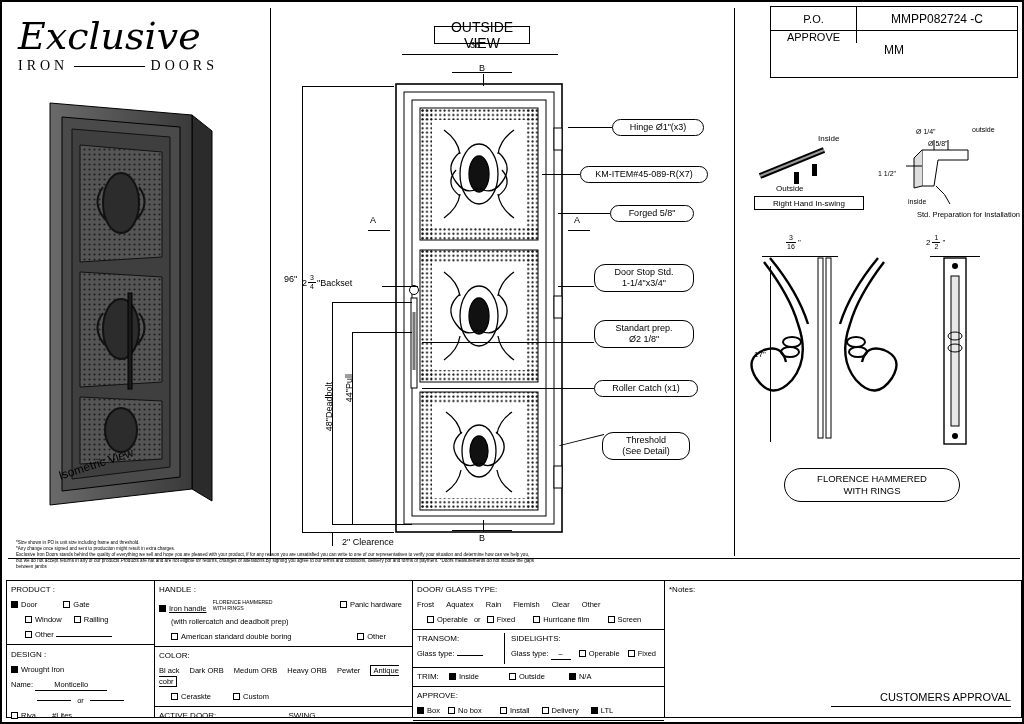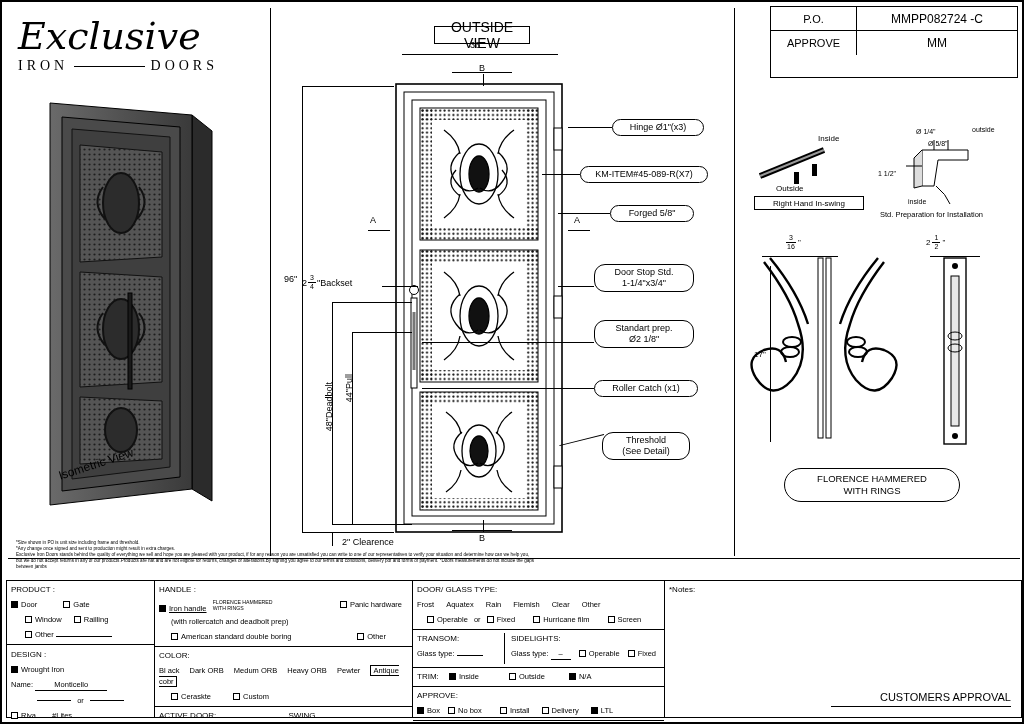--- a/index.html
+++ b/index.html
@@ -16,21 +16,21 @@
     width: 1024px; height: 724px;
     border: 2px solid #000;
   }
   .abs { position: absolute; }
   .bx { border: 1px solid #000; }
   .ctr { display: flex; align-items: center; justify-content: center; text-align: center; }
 
   
   #titleblock { right: 4px; top: 4px; width: 248px; height: 72px; border: 1px solid #000; }
   #titleblock .row { display: flex; height: 24px; border-bottom: 1px solid #000; }
-  #titleblock .row:last-child { border-bottom: none; }
+  #titleblock .row:last-child { border-bottom: none; flex-direction: column; }
   #titleblock .c1 { width: 86px; border-right: 1px solid #000; display:flex; align-items:center; justify-content:center; font-size: 11px; }
   #titleblock .c2 { flex: 1; display:flex; align-items:center; justify-content:center; font-size: 12px; }
 
   
   #logo { left: 16px; top: 14px; width: 200px; height: 70px; }
   #logo .script {
     font-family: "DejaVu Serif", serif;
     font-style: italic;
     font-size: 38px;
     letter-spacing: 0px;
@@ -331,21 +331,21 @@
       <path d="M48 54 q10 8 14 18" stroke="#000" fill="none"></path>
       <line x1="46" y1="8" x2="46" y2="18" stroke="#000"></line>
       <line x1="60" y1="8" x2="60" y2="18" stroke="#000"></line>
       <line x1="18" y1="34" x2="34" y2="34" stroke="#000"></line>
     </svg>
     <div class="abs" style="left:28px; top:-4px; font-size:7px;">Ø 1/4"</div>
     <div class="abs" style="left:40px; top:8px; font-size:7px;">Ø 5/8"</div>
     <div class="abs" style="left:-10px; top:38px; font-size:7px;">1 1/2"</div>
     <div class="abs" style="left:84px; top:-6px; font-size:7px;">outside</div>
     <div class="abs" style="left:20px; top:66px; font-size:7px;">inside</div>
-    <div class="abs" style="left:-8px; top:78px; font-size:7.5px; width:140px; text-align:left;">Std. Preparation for Installation</div>
+    <div class="abs" style="left:-8px; top:78px; font-size:7.5px; width:140px; text-align:right;">Std. Preparation for Installation</div>
   </div>
 
   <div id="scrollDetail" class="abs">
     <svg width="160" height="210" viewBox="0 0 160 210">
 
       <g stroke="#000" fill="none" stroke-width="2.4">
         <path d="M20 10 q26 34 34 62 q12 34 -6 56 q-20 22 -36 -2 q-12 -20 8 -28 q18 -6 22 12"></path>
         <path d="M26 6 q28 34 38 66"></path>
       </g>
 

